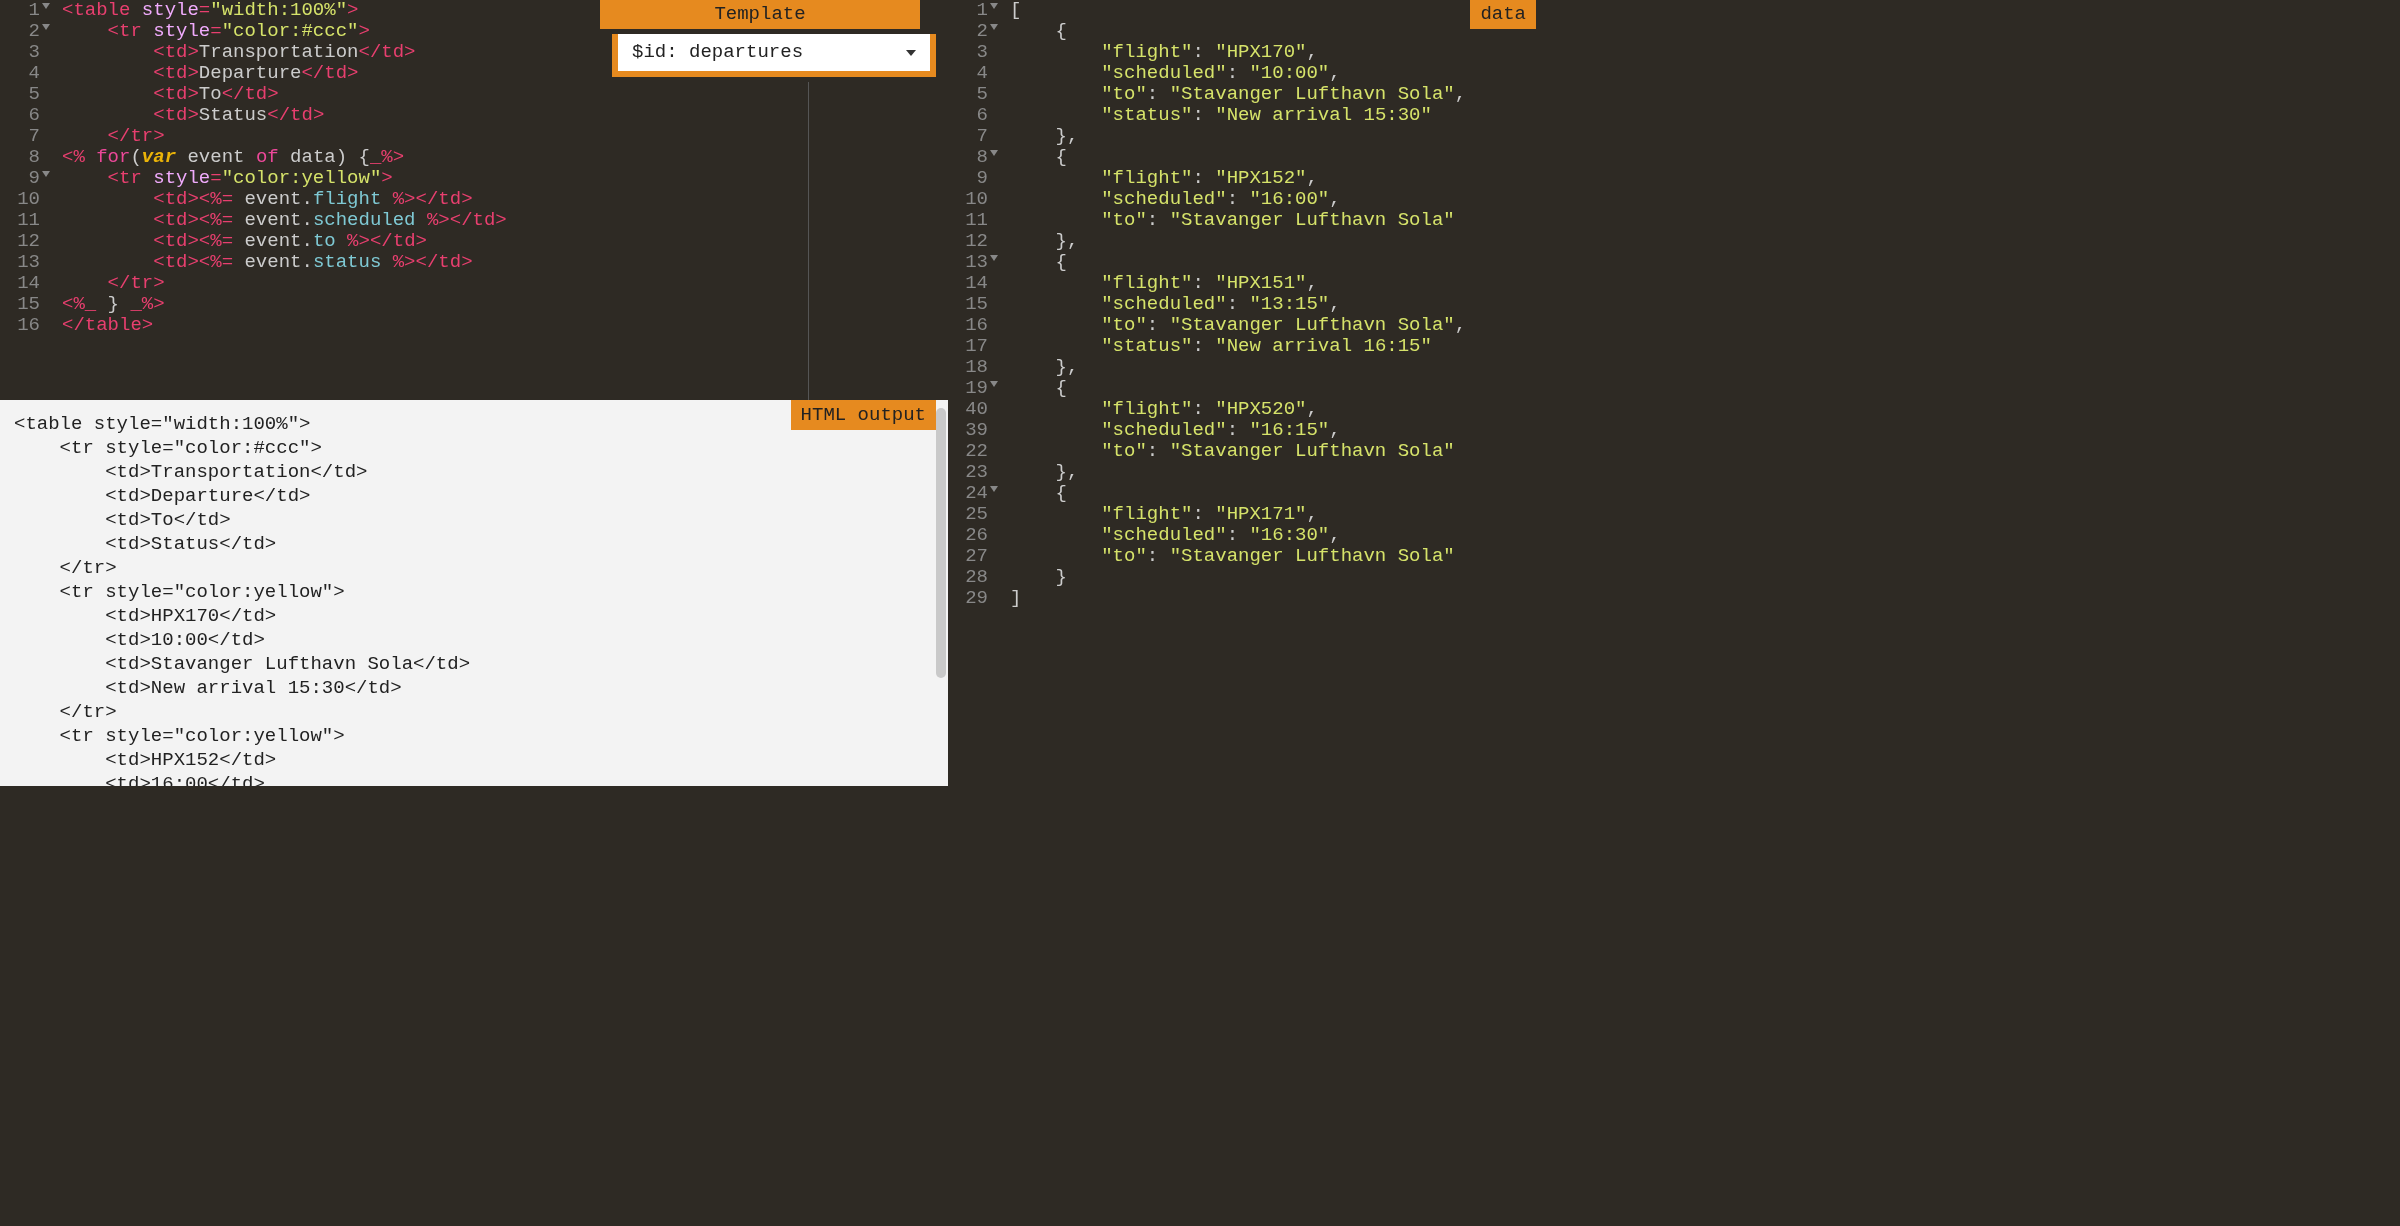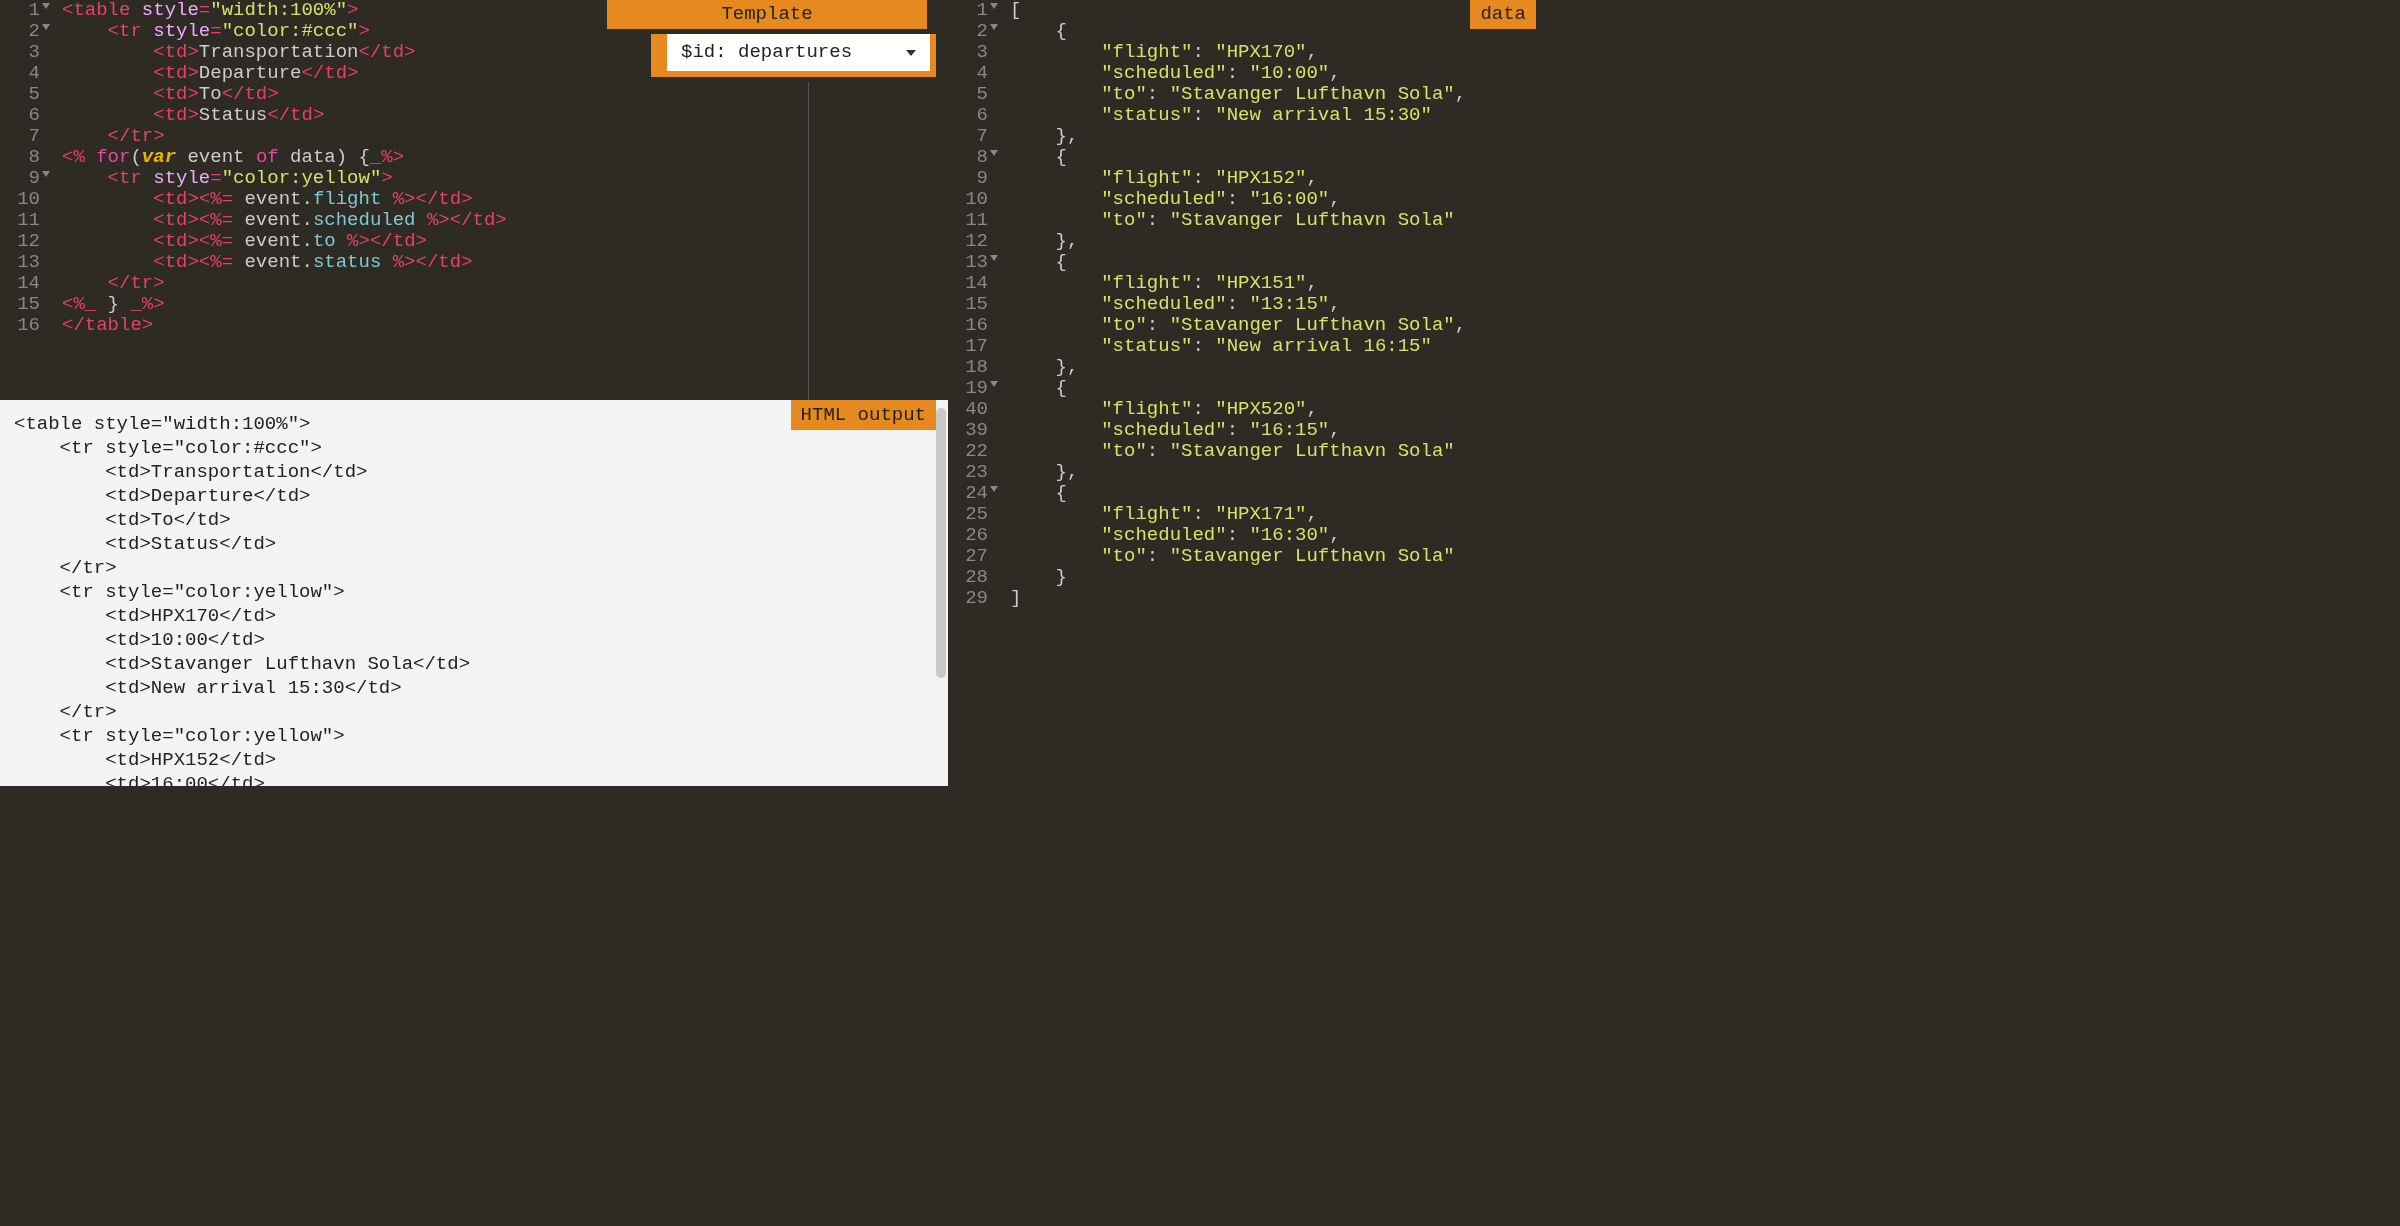--- a/index.html
+++ b/index.html
@@ -62,31 +62,31 @@
 
 .badge {
   position: absolute;
   background: #e68a1f;
   color: #222;
   padding: 4px 10px;
   font-size: 19px;
   font-family: inherit;
   z-index: 5;
 }
-.template-badge { top: 0; right: 21px; width: 320px; text-align: center; border-top-left-radius: 0; }
+.template-badge { top: 0; right: 28px; width: 320px; text-align: center; border-top-left-radius: 0; }
 .data-badge { top: 0; right: 0; }
 .html-badge { top: 0; right: 12px; margin-left: 36px; }
 
 
 .dropdown-wrap {
   position: absolute;
   top: 34px; right: 12px;
-  width: 285px;
+  width: 324px;
   background: #e68a1f;
-  padding: 0 6px 6px 16px;
+  padding: 0 6px 6px 6px;
   z-index: 5;
 }
 .dropdown {
   background: #fff;
   color: #222;
   padding: 8px 14px;
   display: flex;
   justify-content: space-between;
   align-items: center;
   cursor: pointer;

